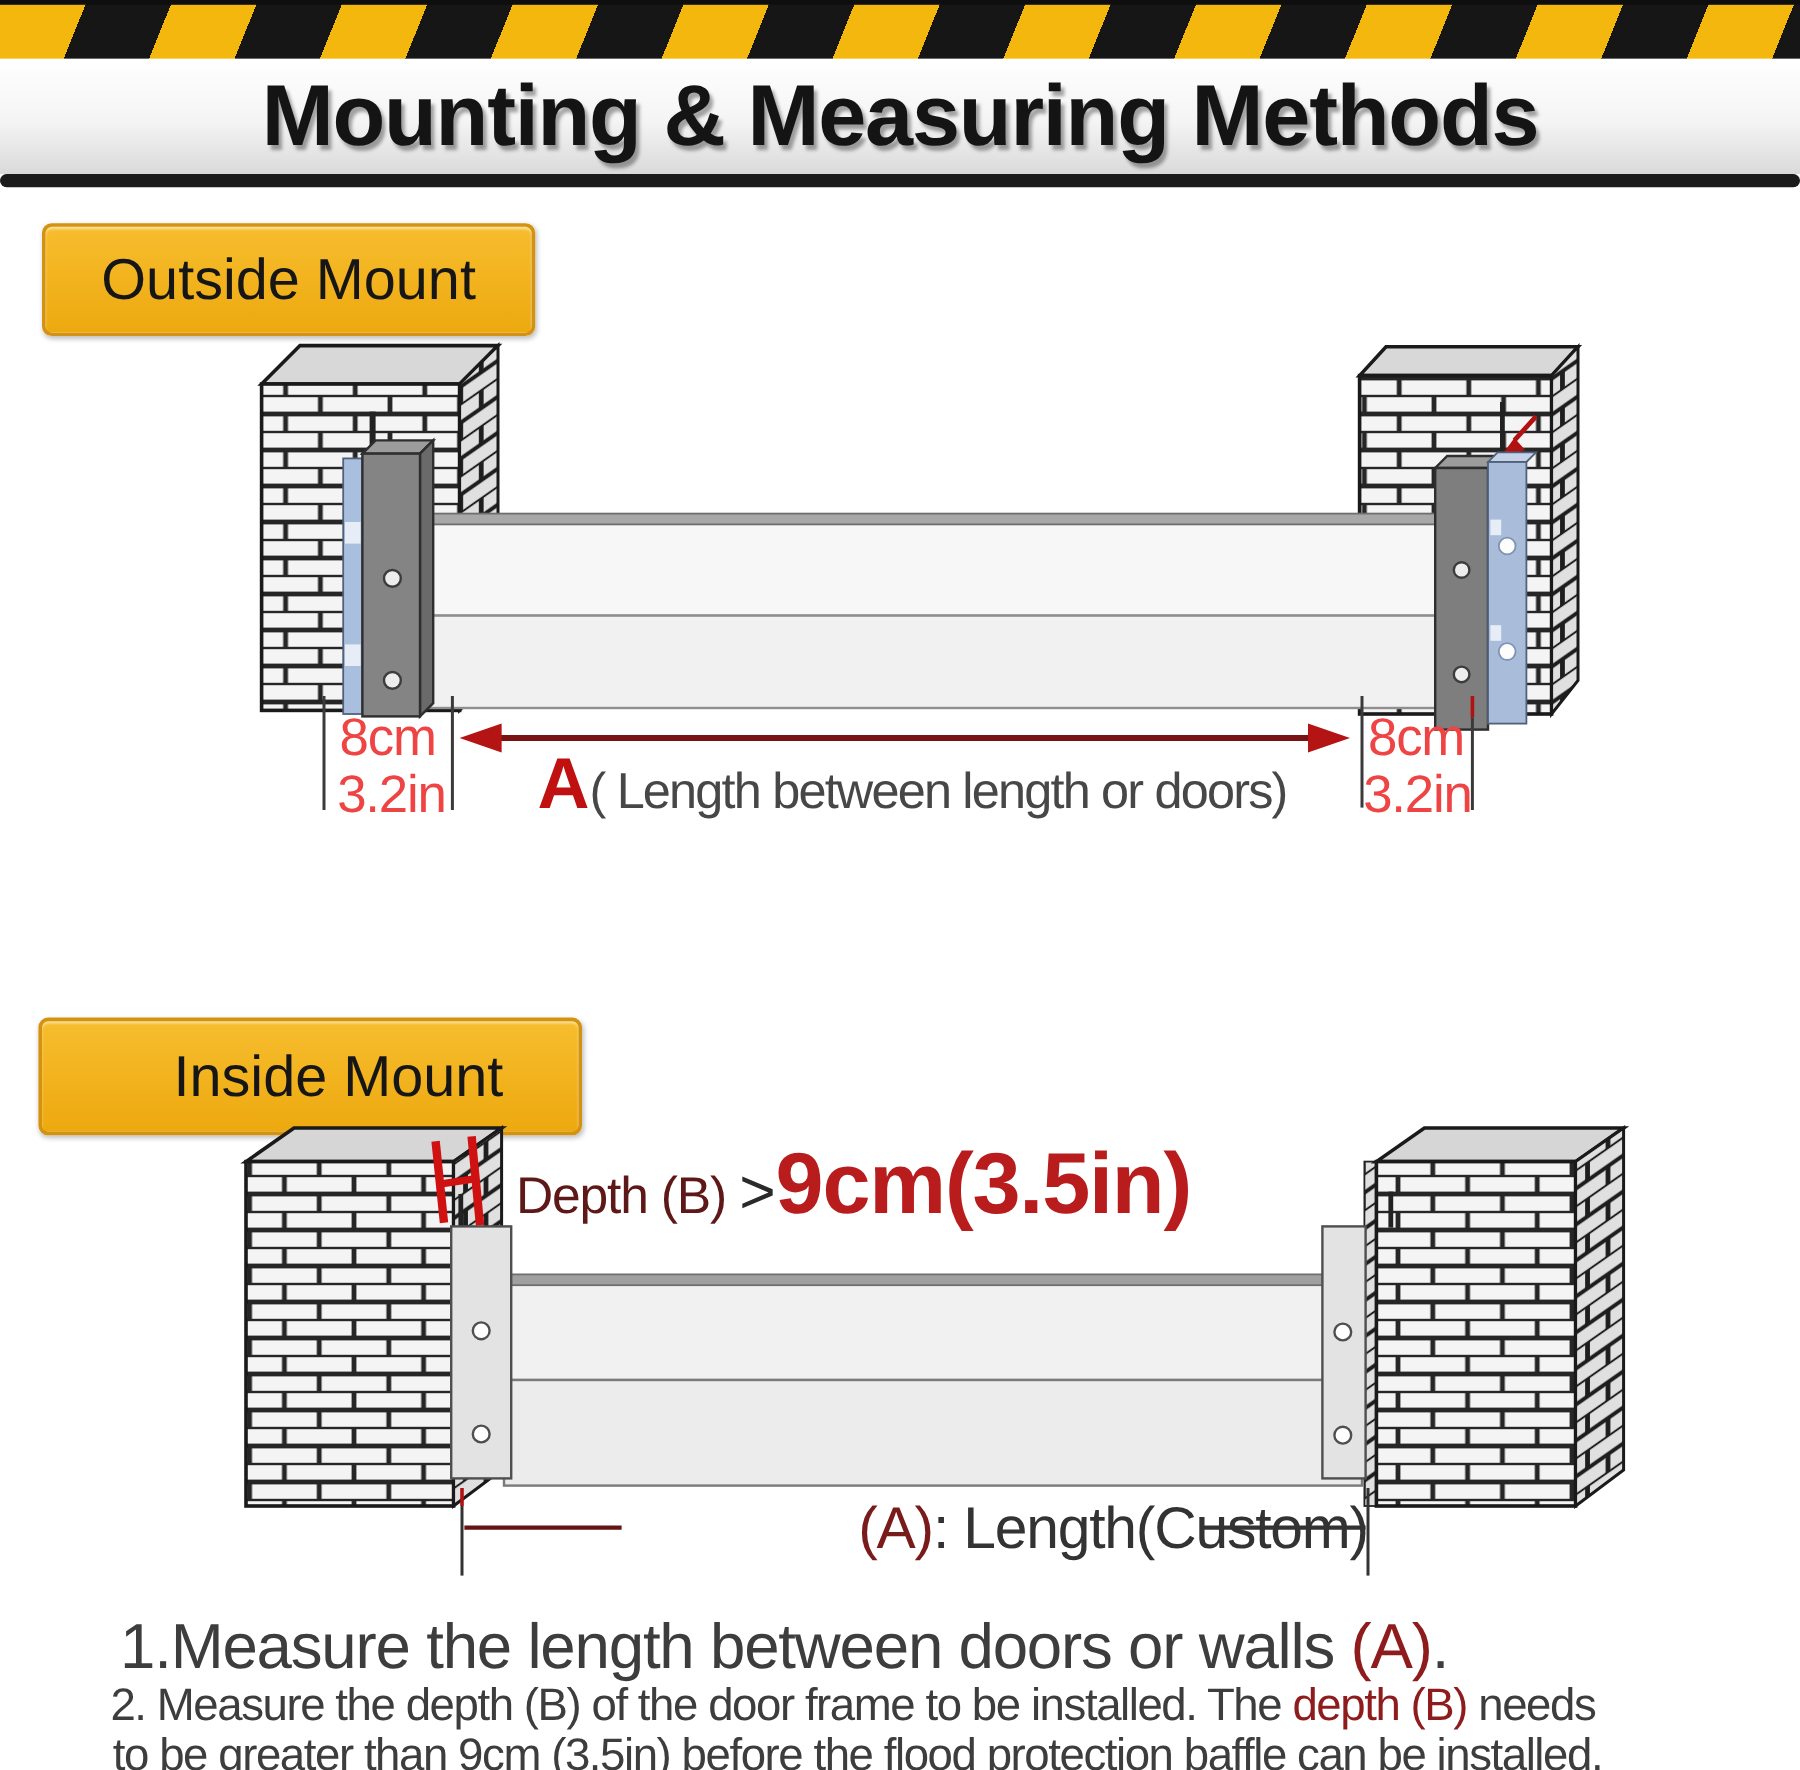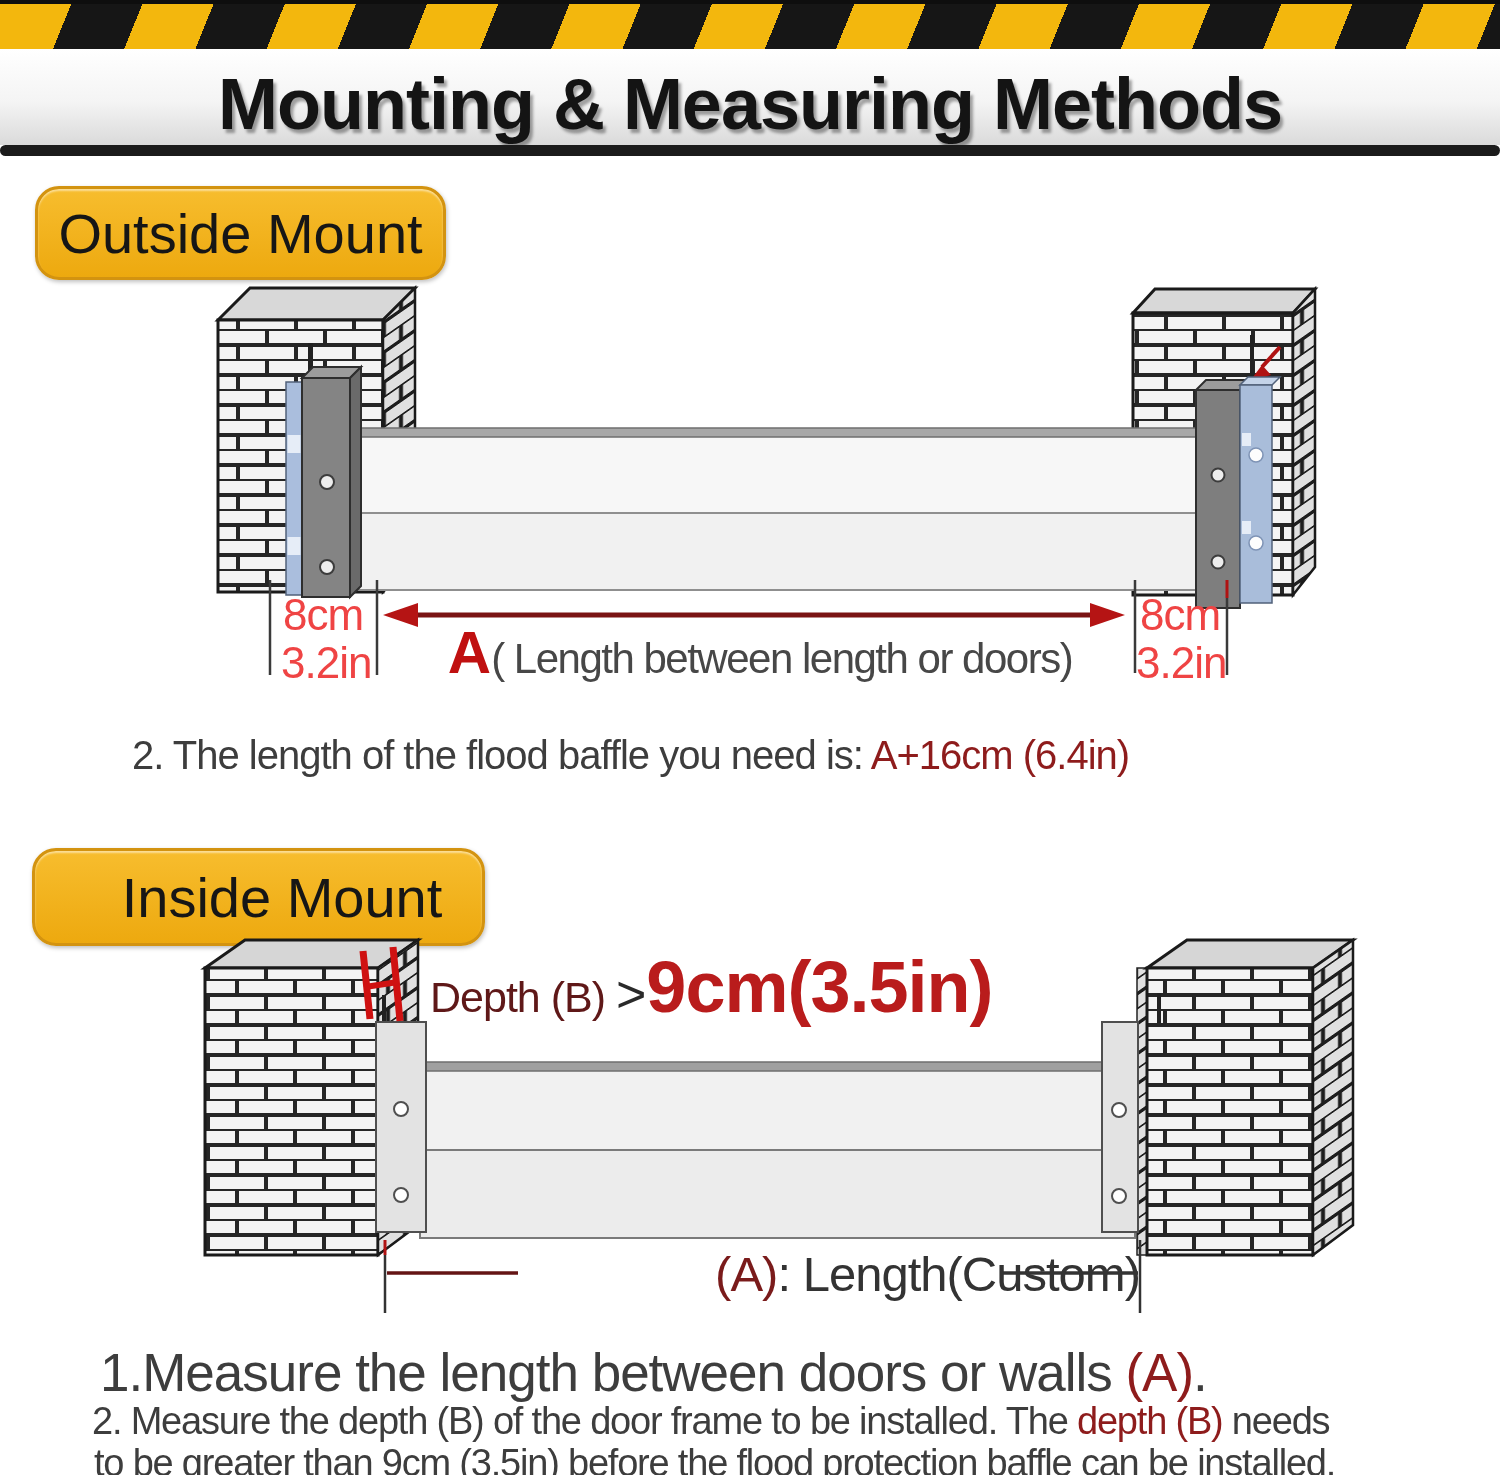--- a/index.html
+++ b/index.html
@@ -8,29 +8,29 @@
   .abs{position:absolute;}
 
   
   .top-black{top:0;left:0;width:1500px;height:6px;background:#0f0f0f;}
   .hazard{top:4px;left:0;width:1500px;height:45px;
     background:repeating-linear-gradient(112deg,
       var(--hazard-yellow,#f3b70d) 0 66px, #161616 66px 132px);
     box-shadow:0 3px 6px rgba(0,0,0,.35);}
   .header-band{top:49px;left:0;width:1500px;height:96px;
     background:linear-gradient(180deg,#ffffff 0%,#f4f4f4 55%,#dadada 100%);
-    display:flex;align-items:flex-end;justify-content:center;}
+    display:flex;align-items:center;justify-content:center;}
   .page-title{font-size:72px;font-weight:bold;letter-spacing:-1px;color:#141414;
     text-shadow:3px 4px 3px rgba(0,0,0,.35);white-space:nowrap;}
   .header-rule{top:145px;left:0;width:1500px;height:11px;background:#1b1b1b;border-radius:6px;}
 
   
   .badge{background:linear-gradient(180deg,#f7bd2e 0%,var(--badge-yellow,#eda90f) 100%);
-    border:3px solid #d39310;border-radius:24px;display:flex;align-items:center;
-    justify-content:center;color:#161616;font-size:56px;white-space:nowrap;
+    border:3px solid #d39310;border-radius:8px;display:flex;align-items:center;
+    justify-content:center;color:#161616;font-size:48px;white-space:nowrap;
     box-shadow:inset 0 2px 2px rgba(255,255,255,.5), 1px 2px 4px rgba(0,0,0,.25);}
   .badge-outside{left:35px;top:186px;width:405px;height:88px;}
   .badge-inside{left:32px;top:848px;width:400px;height:92px;padding-left:47px;}
 
   
   .dim{font-size:44px;color:#ef4444;letter-spacing:-1px;white-space:nowrap;}
   .span-label{left:390px;top:618px;width:740px;text-align:center;white-space:nowrap;}
   .span-letter{font-size:60px;font-weight:bold;color:var(--bright-red,#c01010);}
   .span-text{font-size:42px;color:#474747;letter-spacing:-1.5px;}
   .depth-label{left:430px;top:946px;white-space:nowrap;}
@@ -144,21 +144,20 @@
 <div class="abs dim" style="left:283px;top:590px">8cm</div>
 <div class="abs dim" style="left:281px;top:638px">3.2in</div>
 <div class="abs dim" style="left:1140px;top:590px">8cm</div>
 <div class="abs dim" style="left:1136px;top:638px">3.2in</div>
 
 <div class="abs span-label">
   <span class="span-letter">A</span><span class="span-text">( Length between length or doors)</span>
 </div>
 
 <div class="abs steps steps-outside">
-  <div><span>2. The length of the flood baffle you need is: </span><span class="red">A+16cm (6.4in)</span></div>
 </div>
 
 <div class="abs badge badge-inside">
   <span>Inside Mount</span>
 </div>
 
 <svg class="abs" style="left:150px;top:935px" width="1250" height="395" viewBox="0 0 1250 395">
   <defs>
     <pattern id="bkA2" width="58" height="30" patternUnits="userSpaceOnUse">
       <rect width="58" height="30" fill="#262626"></rect>

